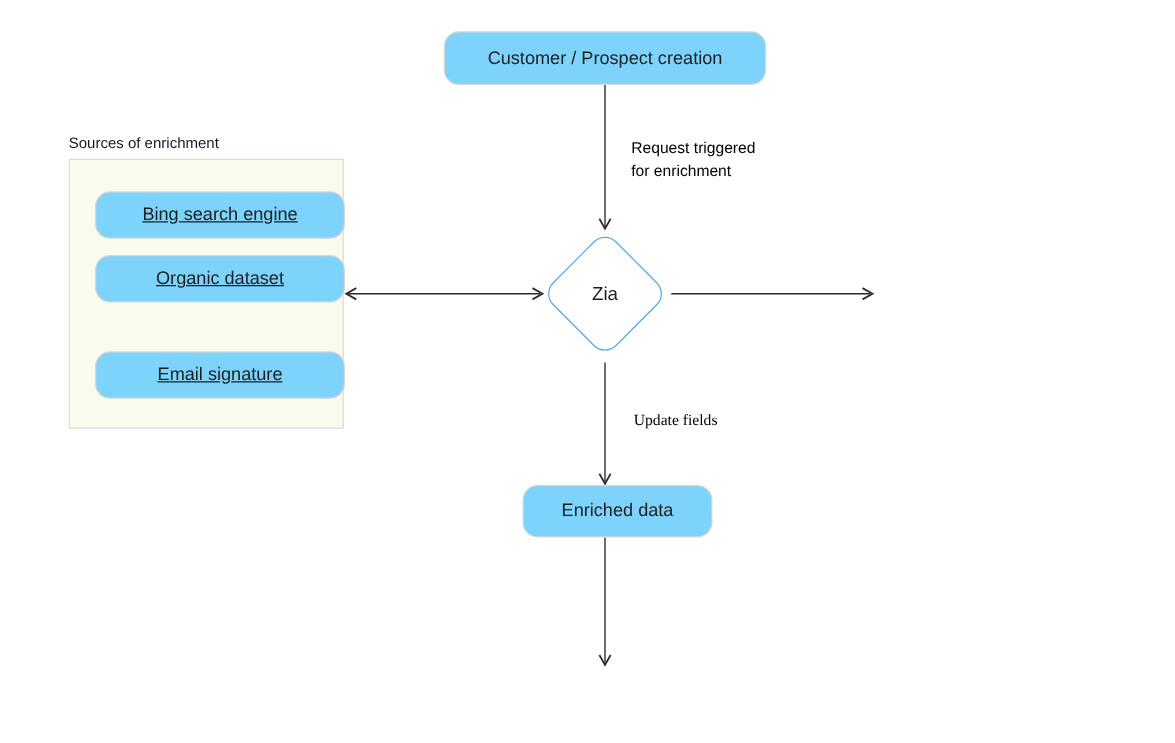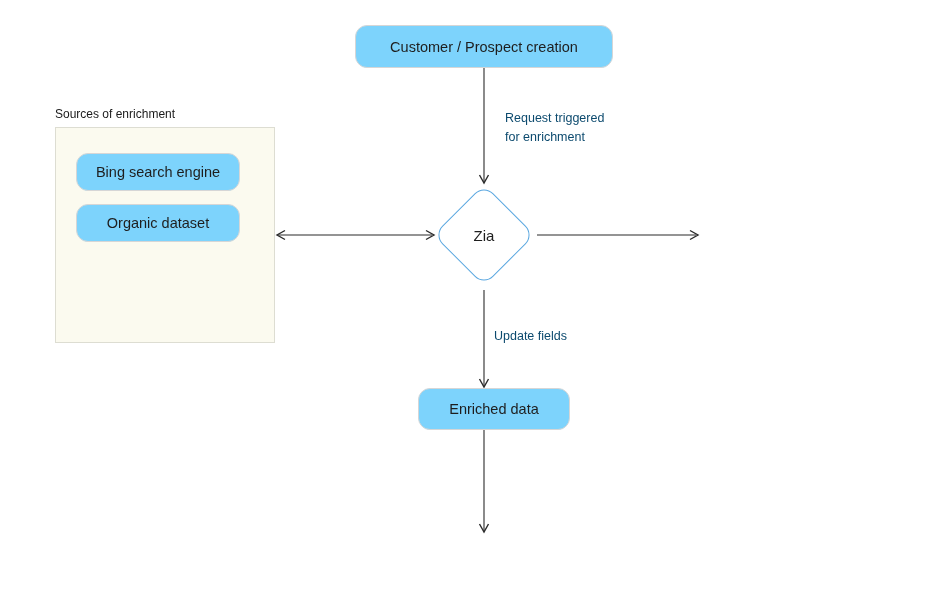--- a/index.html
+++ b/index.html
@@ -52,22 +52,23 @@
     font-size:12px;
     color:#1a1a1a;
   }
   .group-container{
     position:absolute;
     background:var(--container-bg);
     border:1px solid var(--container-border);
   }
   .group-container .node{
     left:20px;
-    width:164px;
+    width:200px;
     height:38px;
+    text-decoration:underline;
   }
   .diamond-wrap{
     position:absolute;
     left:434px;
     top:185px;
     width:100px;
     height:101px;
   }
   .diamond-shape{
     position:absolute;
@@ -86,21 +87,21 @@
     display:flex;
     align-items:center;
     justify-content:center;
     font-size:15px;
     color:var(--text-color);
   }
   .edge-label{
     position:absolute;
     font-size:12.5px;
     line-height:19px;
-    color:#0c4a6e;
+    color:#000000;
   }
 </style>
 </head>
 <body>
 
 <div class="canvas">
 
   <svg class="connector-layer" width="940" height="594" viewBox="0 0 940 594" xmlns="http://www.w3.org/2000/svg">
 
     <g>
@@ -135,26 +136,27 @@
   <div class="edge-label" style="left:505px;top:109px;">
     <div>Request triggered</div>
     <div>for enrichment</div>
   </div>
 
   <div class="group-title" style="left:55px;top:107px;">Sources of enrichment</div>
 
   <div class="group-container" style="left:55px;top:127px;width:220px;height:216px;">
     <div class="node" style="top:25px;">Bing search engine</div>
     <div class="node" style="top:76px;">Organic dataset</div>
+    <div class="node" style="top:153px;">Email signature</div>
   </div>
 
   <div class="diamond-wrap">
     <div class="diamond-shape"></div>
     <div class="diamond-label">Zia</div>
   </div>
 
 
-  <div class="edge-label" style="left:494px;top:327px;">Update fields</div>
+  <div class="edge-label" style="left:507px;top:327px;font-family:Liberation Serif, serif;">Update fields</div>
 
   <div class="node" style="left:418px;top:388px;width:152px;height:42px;">Enriched data</div>
 
 
 </div>
 
 </body></html>

